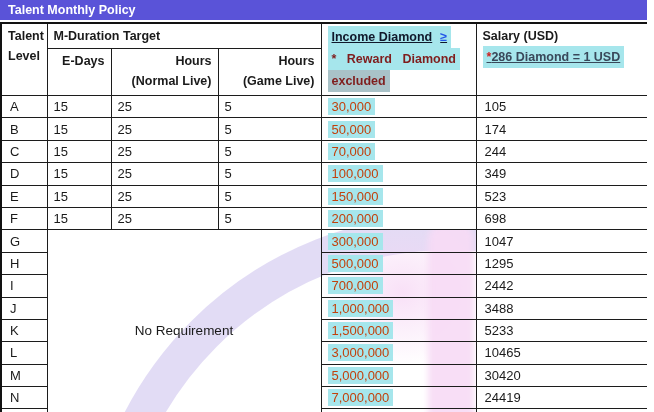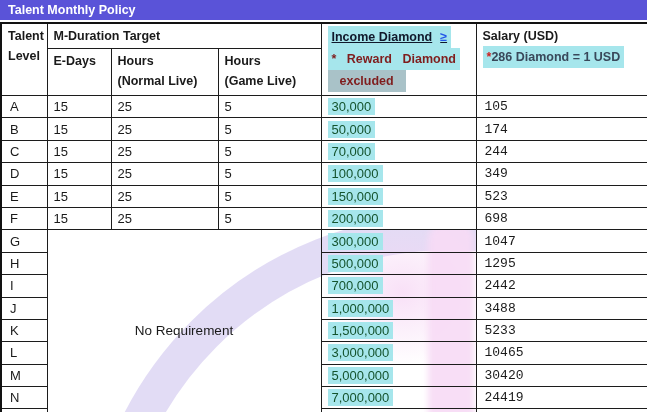--- a/index.html
+++ b/index.html
@@ -62,47 +62,47 @@
     font-size: 12.5px;
     padding: 2px 6px;
     line-height: 20px;
   }
   .policy td {
     vertical-align: middle;
     padding: 0 6px;
     height: 21.4px;
   }
   tr.hr1 { height: 22px; margin-left: 46px; }
-  tr.hr2 th { height: 42px; }
+  tr.hr2 th { height: 42px; text-align: right; }
   td.lvl { padding-left: 8px; }
-  td.sal { padding-left: 8px; font-family: Liberation Mono, monospace; }
+  td.sal { padding-left: 8px; }
   td.transparent { background: transparent; }
   td.noreq {
     background: transparent;
     text-align: center;
     vertical-align: middle;
     font-size: 13.5px;
   }
   .hl {
     background: #a6e6ec;
     padding: 1px 4px;
     display: inline-block;
   }
   .hl-gray {
     background: #a9c2c8;
-    padding: 1px 12px;
+    padding: 1px 4px;
     display: inline-block;
   }
   .income-title { color: #10182b; text-decoration: underline; }
   .gte { color: #2456e8; font-weight: bold; padding-left: 8px; }
   .slate { color: #7f1d1d; }
   .spread { word-spacing: 7px; }
   .red { color: #cc2222; }
-  td .hl { color: #14532d; }
-  .note-text { color: #39485a; }
+  td .hl { color: #c2410c; }
+  .note-text { color: #39485a; text-decoration: underline; }
   .hdr-line { display: block; }
 </style>
 </head>
 <body>
 
 <div class="stage">
   <div class="titlebar">
     <span>Talent Monthly Policy</span>
   </div>
 

